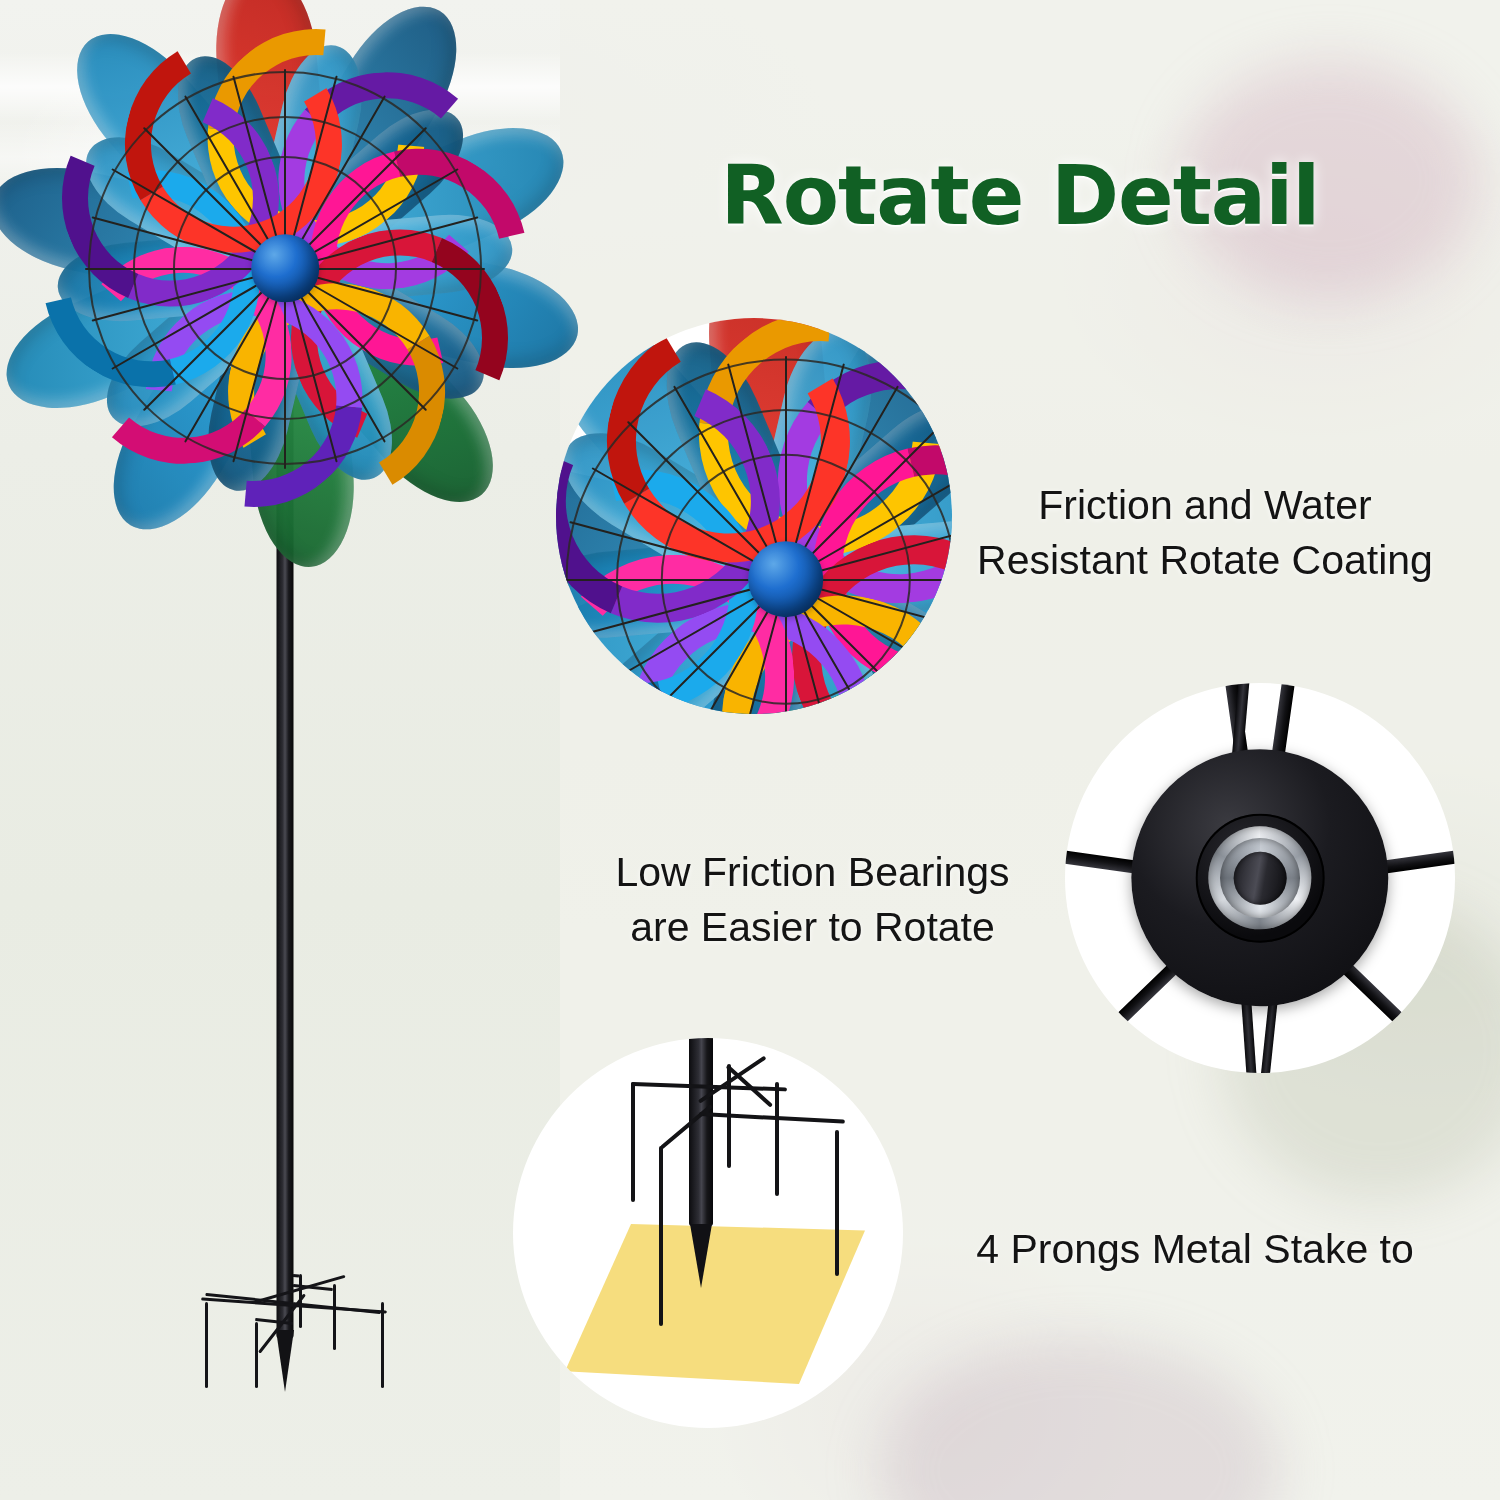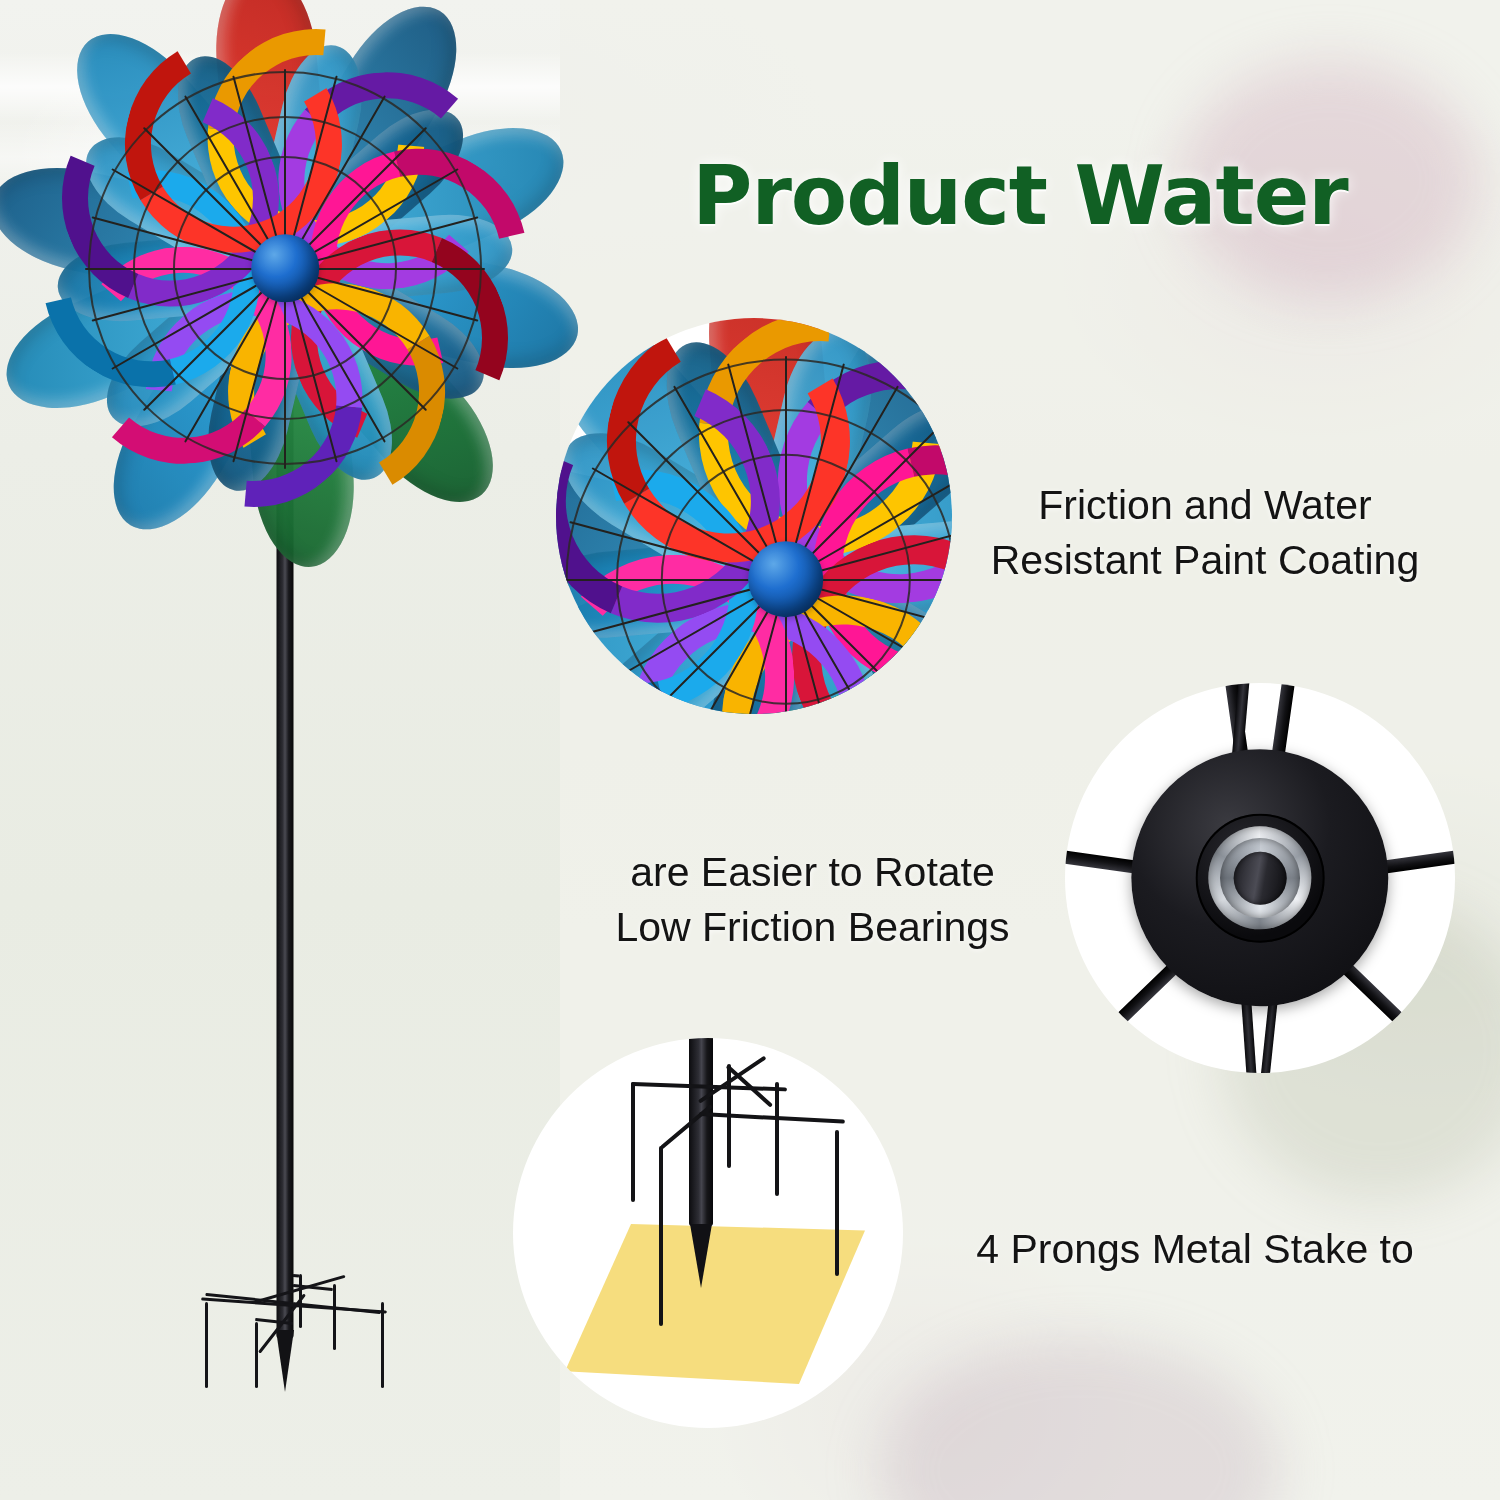--- a/index.html
+++ b/index.html
@@ -261,21 +261,21 @@
           <div class="spoke" style="width:200px;height:2px;transform:rotate(285deg);"></div>
           <div class="spoke" style="width:200px;height:2px;transform:rotate(300deg);"></div>
           <div class="spoke" style="width:200px;height:2px;transform:rotate(315deg);"></div>
           <div class="spoke" style="width:200px;height:2px;transform:rotate(330deg);"></div>
           <div class="spoke" style="width:200px;height:2px;transform:rotate(345deg);"></div>
           <div class="hubball" style="width:67.5px;height:67.5px;"></div>
         </div>
       </div>
   </div>
 
-  <div class="headline" id="headline">Product Water</div>
+  <div class="headline" id="headline">Rotate Detail</div>
 
   <div class="inset" id="inset-blades">
     <div id="blades-wheel" class="wheel" style="width:560px;height:560px;left:58%;top:66%;">
         <div class="layer">
           <div class="petal" style="transform:rotate(-95deg);">
             <div class="leaf" style="position:absolute;left:56px;top:-56px;width:280px;height:112px;background:linear-gradient(112deg,#e8392f 0%,#c0241c 100%);border-radius:58.24px 100.8px 100.8px 58.24px / 50% 50% 50% 50%;box-shadow:inset 0 -8px 18px rgba(0,0,0,.18), inset 0 8px 14px rgba(255,255,255,.30);opacity:.96;"></div>
           </div>
           <div class="petal" style="transform:rotate(-59deg);">
             <div class="leaf" style="position:absolute;left:56px;top:-56px;width:280px;height:112px;background:linear-gradient(112deg,#2d8fbd 0%,#16557e 100%);border-radius:58.24px 100.8px 100.8px 58.24px / 50% 50% 50% 50%;box-shadow:inset 0 -8px 18px rgba(0,0,0,.18), inset 0 8px 14px rgba(255,255,255,.30);opacity:.96;"></div>
           </div>
@@ -389,21 +389,21 @@
           <div class="spoke" style="width:224px;height:2px;transform:rotate(300deg);"></div>
           <div class="spoke" style="width:224px;height:2px;transform:rotate(315deg);"></div>
           <div class="spoke" style="width:224px;height:2px;transform:rotate(330deg);"></div>
           <div class="spoke" style="width:224px;height:2px;transform:rotate(345deg);"></div>
           <div class="hubball" style="width:75.60000000000001px;height:75.60000000000001px;"></div>
         </div>
       </div>
   </div>
   <div class="caption" id="cap-1">
     <div>Friction and Water</div>
-    <div>Resistant Paint Coating</div>
+    <div>Resistant Rotate Coating</div>
   </div>
 
   <div class="inset" id="inset-bearing">
     <div id="bearing-art" style="position:absolute;inset:0;">
         <div class="barm" style="width:241.8px;transform:rotate(-8deg);"></div>
         <div class="barm" style="width:241.8px;transform:rotate(188deg);"></div>
         <div class="barm" style="width:241.8px;transform:rotate(44deg);"></div>
         <div class="barm" style="width:241.8px;transform:rotate(136deg);"></div>
         <div class="barm" style="width:241.8px;transform:rotate(262deg);"></div>
         <div class="barm" style="width:241.8px;transform:rotate(278deg);"></div>
@@ -411,22 +411,22 @@
         <div style="position:absolute;left:177.45000000000002px;top:245.7px;width:10px;height:163.79999999999998px;background:linear-gradient(90deg,#0a0a0d,#303036 50%,#08080a);transform:rotate(-4deg);"></div>
         <div style="position:absolute;left:202.8px;top:245.7px;width:9px;height:156px;background:linear-gradient(90deg,#0a0a0d,#2c2c32 50%,#08080a);transform:rotate(6deg);"></div>
         <div class="bplate" style="width:257.40000000000003px;height:257.40000000000003px;"></div>
         <div class="bring" style="width:128.70000000000002px;height:128.70000000000002px;background:radial-gradient(circle at 40% 32%, #2b2b31, #0a0a0d 70%);box-shadow:0 0 0 2px #000 inset;"></div>
         <div class="bring" style="width:103.35000000000001px;height:103.35000000000001px;background:conic-gradient(#e8eaee,#9aa0a8,#f2f4f7,#7e848c,#d9dde2,#8e949c,#eef0f3);box-shadow:inset 0 0 10px rgba(0,0,0,.45);"></div>
         <div class="bring" style="width:79.94999999999999px;height:79.94999999999999px;background:conic-gradient(#c9ced5,#7c828a,#e3e7ec,#6e747c,#bfc5cd);box-shadow:inset 0 0 8px rgba(0,0,0,.5);"></div>
         <div class="bring" style="width:52.650000000000006px;height:52.650000000000006px;background:linear-gradient(100deg,#1b1b20 0%,#4c4c55 45%,#2a2a30 58%,#0d0d10 100%);box-shadow:inset 0 0 6px rgba(0,0,0,.7);"></div>
       </div>
   </div>
   <div class="caption" id="cap-2">
+    <div>Low Friction Bearings</div>
     <div>are Easier to Rotate</div>
-    <div>Low Friction Bearings</div>
   </div>
 
   <div class="inset" id="inset-stake">
     <div id="stake-art" style="position:absolute;inset:0;">
         <div class="ground" style="left:52px;top:186px;width:300px;height:160px;clip-path:polygon(22% 0%, 100% 4%, 78% 100%, 0% 92%);"></div>
         <div style="position:absolute;left:176px;top:-12px;width:24px;height:200px;background:linear-gradient(90deg,#0c0c0f,#2e2e35 40%,#45454e 52%,#161619 75%,#08080a);border-radius:3px;"></div>
         <div style="position:absolute;left:177px;top:186px;width:0;height:0;border-left:11px solid transparent;border-right:11px solid transparent;border-top:64px solid #111115;"></div>
         <div class="wire" style="left:118px;top:44px;width:4px;height:120px;background:#131316;"></div>
         <div class="wire" style="left:146px;top:108px;width:4px;height:180px;background:#131316;"></div>
         <div class="wire" style="left:262px;top:44px;width:4px;height:114px;background:#131316;"></div>

